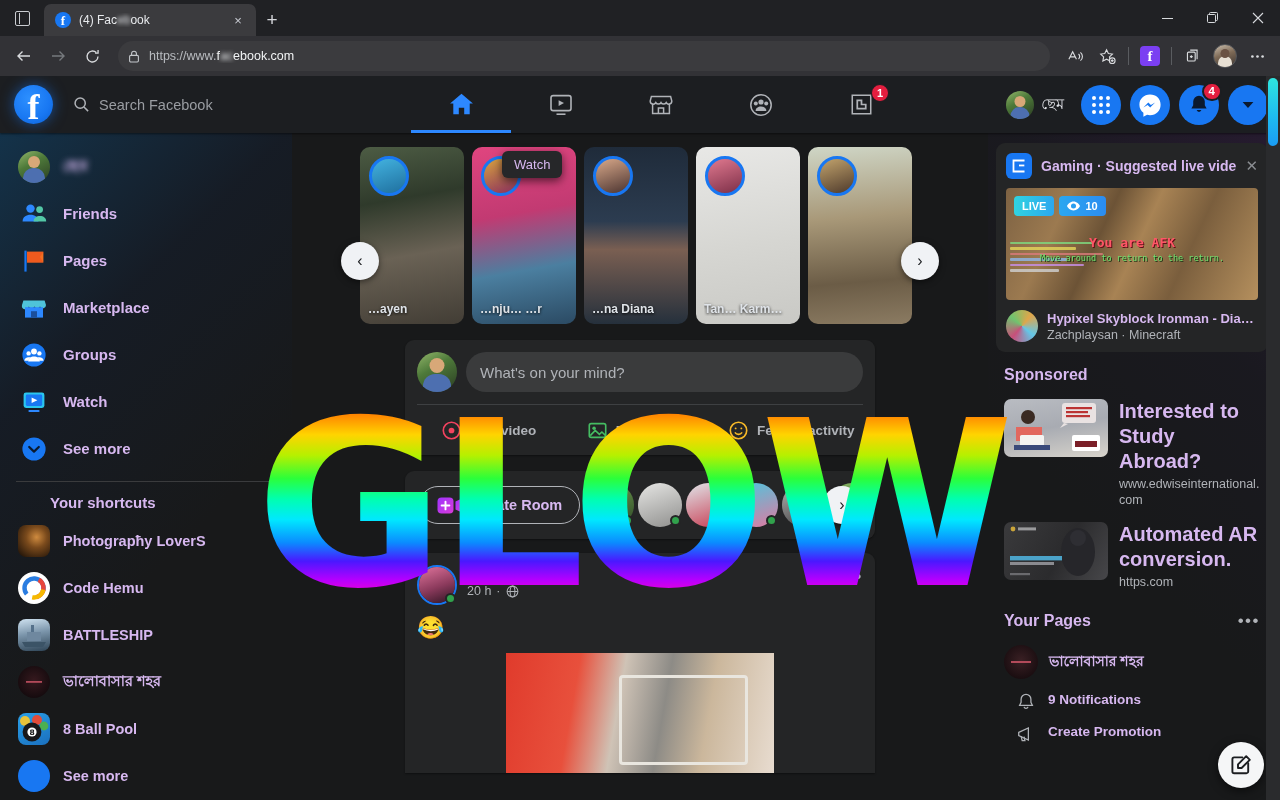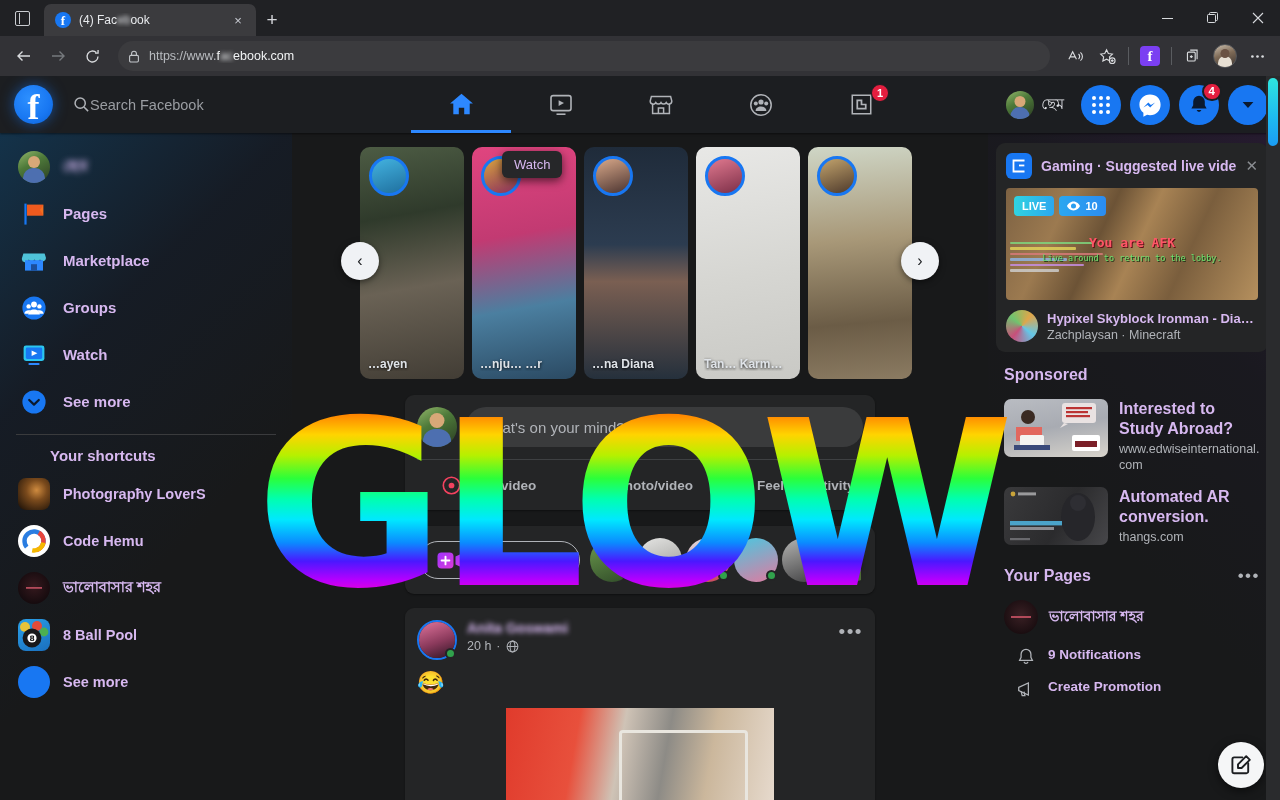--- a/index.html
+++ b/index.html
@@ -118,21 +118,21 @@
   .fbnav-left { display: flex; align-items: center; gap: 8px; padding-left: 14px; width: 320px; flex:none;}
   .fb-logo {
     width: 39px; height: 39px; border-radius: 50%;
     background: radial-gradient(circle at 40% 35%, #2d90ff 0%, #1877f2 60%, #0b5fd0 100%);
     display: flex; align-items: flex-end; justify-content: center;
     font-family: "Liberation Serif", serif; font-weight: bold; font-size: 36px;
     color: #fff; line-height: 0.92; overflow: hidden;
     box-shadow: 0 0 14px rgba(24,119,242,.55);
   }
   .fb-search {
-    display: flex; align-items: center; gap: 0; height: 39px; padding: 0 12px;
+    display: flex; align-items: center; gap: 9px; height: 39px; padding: 0 12px;
     border-radius: 20px; flex: 1; max-width: 240px; text-align: center;
   }
   .fb-search .sicon { color: #b0b3b8; display:flex; flex:none; }
   .fb-search .stext { color: #9a9da2; font-size: 14.5px; }
 
   .fbnav-center {
     flex: 1; display: flex; align-items: stretch; justify-content: center; height: 57px;
   }
   .navtab {
     width: 100px; height: 57px; display: flex; align-items: center; justify-content: center;
@@ -215,21 +215,21 @@
   .sc-label { font-size: 14.5px; color: #d7b8f0; font-weight: 600; white-space: nowrap; }
 
   
   .centercol {
     flex: 1; min-width: 0; display: flex; flex-direction: column; align-items: center;
     padding-top: 14px; position: relative;
   }
   .stories-wrap { width: 560px; position: relative; }
   .stories { display: flex; gap: 8px; }
   .story {
-    width: 104px; height: 232px; border-radius: 10px; position: relative; overflow: hidden;
+    width: 104px; height: 177px; border-radius: 10px; position: relative; overflow: hidden;
     flex: none;
   }
   .story-avatar {
     position: absolute; left: 9px; top: 9px; width: 40px; height: 40px; border-radius: 50%;
     border: 3.2px solid #1877f2; overflow: hidden; z-index: 3;
     background: #55606e;
   }
   .story-name {
     position: absolute; left: 8px; right: 6px; bottom: 8px; z-index: 3;
     font-size: 12px; color: #dfe3e8; font-weight: 600; white-space: nowrap; overflow: hidden;
@@ -375,21 +375,21 @@
   .sec-title { font-size: 16px; font-weight: 700; color: #d7b8f0; padding: 14px 8px 8px; }
   .sec-head { display:flex; align-items:center; padding: 14px 8px 8px; }
   .sec-head .t { flex:1; font-size: 16px; font-weight: 700; color: #d7b8f0; }
   .sec-head .d { color: #b0b3b8; font-size: 17px; letter-spacing: 1.5px; line-height:.6;}
 
   .ad { display: flex; gap: 11px; padding: 7px 8px; }
   .ad-img { width: 104px; height: 58px; border-radius: 7px; flex: none; position: relative; overflow: hidden; }
   .ad-img.a1 { background: linear-gradient(170deg,#b9bcc2 0%,#a8abb2 48%,#d8d4cc 100%); }
   .ad-img.a2 { background: linear-gradient(120deg,#3a3a3c 0%,#2b2b2d 55%,#47474a 100%); }
   .ad-txt { min-width: 0; flex: 1; }
-  .ad-title { font-size: 16px; font-weight: 600; color: #d7b8f0; line-height: 1.25; }
+  .ad-title { font-size: 20px; font-weight: 600; color: #d7b8f0; line-height: 1.25; }
   .ad-url { font-size: 12.5px; color: #b0b3b8; line-height: 1.25; margin-top: 3px; word-break: break-all; }
 
   .page-row { display: flex; align-items: center; gap: 11px; padding: 7px 8px; }
   .page-av {
     width: 34px; height: 34px; border-radius: 50%; flex: none;
     background: radial-gradient(circle at 50% 45%, #3a2024 0%, #190d10 75%);
     position: relative; overflow:hidden;
   }
   .page-av::after {
     content:""; position:absolute; left:22%; top:48%; width:56%; height:2px; background:#b24a5a;
@@ -629,20 +629,31 @@
     <div class="fbbody">
 
       <div class="leftcol">
         <div class="side-item">
           <div class="side-ico">
               <div class="side-avatar"></div>
             </div>
           <span class="side-label name-blur">ছেম</span>
         </div>
 
+        <div class="side-item">
+          <div class="side-ico">
+            <svg width="28" height="28" viewBox="0 0 28 28">
+              <circle cx="10.5" cy="8.6" r="4.2" fill="#2d88ff"></circle>
+              <path d="M2.6 21.4c0-4.3 3.6-6.6 7.9-6.6s7.9 2.3 7.9 6.6Z" fill="#2d88ff"></path>
+              <circle cx="19.6" cy="9.6" r="3.4" fill="#53c7a6"></circle>
+              <path d="M13.6 21.4c0-3.5 2.8-5.4 6.4-5.4s6.2 1.9 6.2 5.4Z" fill="#53c7a6"></path>
+            </svg>
+          </div>
+          <span class="side-label">Friends</span>
+        </div>
 
         <div class="side-item">
           <div class="side-ico">
             <svg width="28" height="28" viewBox="0 0 28 28">
               <rect x="4.4" y="3.6" width="2.2" height="21" fill="#1877f2"></rect>
               <path d="M7 4.8h16.4v10.6H7Z" fill="#f26f21"></path>
               <path d="M7 4.8h16.4l-3.4 5.3 3.4 5.3H7Z" fill="#ef5a1e"></path>
             </svg>
           </div>
           <span class="side-label">Pages</span>
@@ -705,20 +716,30 @@
         </div>
         <div class="sc-item">
           <div class="sc-ico" style="background:#fff;border-radius:50%">
             <svg width="32" height="32" viewBox="0 0 32 32">
                 <circle cx="16" cy="16" r="9.5" fill="none" stroke="#2a7de1" stroke-width="4.4" stroke-dasharray="40 100" transform="rotate(140 16 16)"></circle>
                 <circle cx="16" cy="16" r="9.5" fill="none" stroke="#e8453c" stroke-width="4.4" stroke-dasharray="22 100" transform="rotate(-60 16 16)"></circle>
                 <circle cx="16" cy="16" r="9.5" fill="none" stroke="#f5b800" stroke-width="4.4" stroke-dasharray="15 100" transform="rotate(10 16 16)"></circle>
               </svg>
           </div>
           <span class="sc-label">Code Hemu</span>
+        </div>
+        <div class="sc-item">
+          <div class="sc-ico" style="background:linear-gradient(170deg,#cfe2f0 0%,#7b95ab 45%,#2e4456 100%)">
+            <svg width="32" height="32" viewBox="0 0 32 32">
+                <path d="M4 23h24l-3 5H7Z" fill="#3b5366"></path>
+                <path d="M13 6h3v14h-3Z" fill="#54708a"></path>
+                <path d="M9 13h14v9H9Z" fill="#6f889f"></path>
+              </svg>
+          </div>
+          <span class="sc-label">BATTLESHIP</span>
         </div>
         <div class="sc-item">
           <div class="sc-ico" style="border-radius:50%;background:radial-gradient(circle at 50% 45%,#36191e 0%,#130a0d 78%)">
             <svg width="32" height="32" viewBox="0 0 32 32">
                 <rect x="8" y="15" width="16" height="1.8" fill="#b24a5a"></rect>
               </svg>
           </div>
           <span class="sc-label">ভালোবাসার শহর</span>
         </div>
         <div class="sc-item">
@@ -902,21 +923,21 @@
             </div>
             <div class="gt-chatlines">
               <i style="background:#7fd87f;width:78%"></i>
                 <i style="background:#e4d45a;width:62%"></i>
               <i style="background:#d97a7a;width:88%"></i>
                 <i style="background:#8fb6e8;width:54%"></i>
               <i style="background:#c88fe8;width:70%"></i>
                 <i style="background:#d0d0d0;width:46%"></i>
             </div>
             <div class="gt-afk">You are AFK</div>
-            <div class="gt-sub">Live around to return to the lobby.</div>
+            <div class="gt-sub">Move around to return to the return.</div>
           </div>
           <div class="gaming-foot">
             <div class="gf-av"></div>
             <div class="gf-txt">
               <div class="gf-title">Hypixel Skyblock Ironman - Diana ...</div>
               <div class="gf-sub">Zachplaysan · Minecraft</div>
             </div>
           </div>
         </div>
 
@@ -951,21 +972,21 @@
                 <rect x="14" y="5.4" width="18" height="3" fill="#9a9a9c"></rect>
               <ellipse cx="74" cy="30" rx="17" ry="24" fill="#26262a"></ellipse>
               <circle cx="74" cy="16" r="8" fill="#2e2e33"></circle>
               <rect x="6" y="34" width="52" height="4.4" fill="#4ba3c9"></rect>
               <rect x="6" y="40" width="44" height="3" fill="#8b8b90"></rect>
               <rect x="6" y="51" width="20" height="2.2" fill="#6a6a6e"></rect>
             </svg>
           </div>
           <div class="ad-txt">
             <div class="ad-title">Automated AR conversion.</div>
-            <div class="ad-url">thangs.com</div>
+            <div class="ad-url">https.com</div>
           </div>
         </div>
 
         <div class="sec-head">
           <span class="t">Your Pages</span>
           <span class="d">•••</span>
         </div>
 
         <div class="page-row">
           <div class="page-av"></div>

